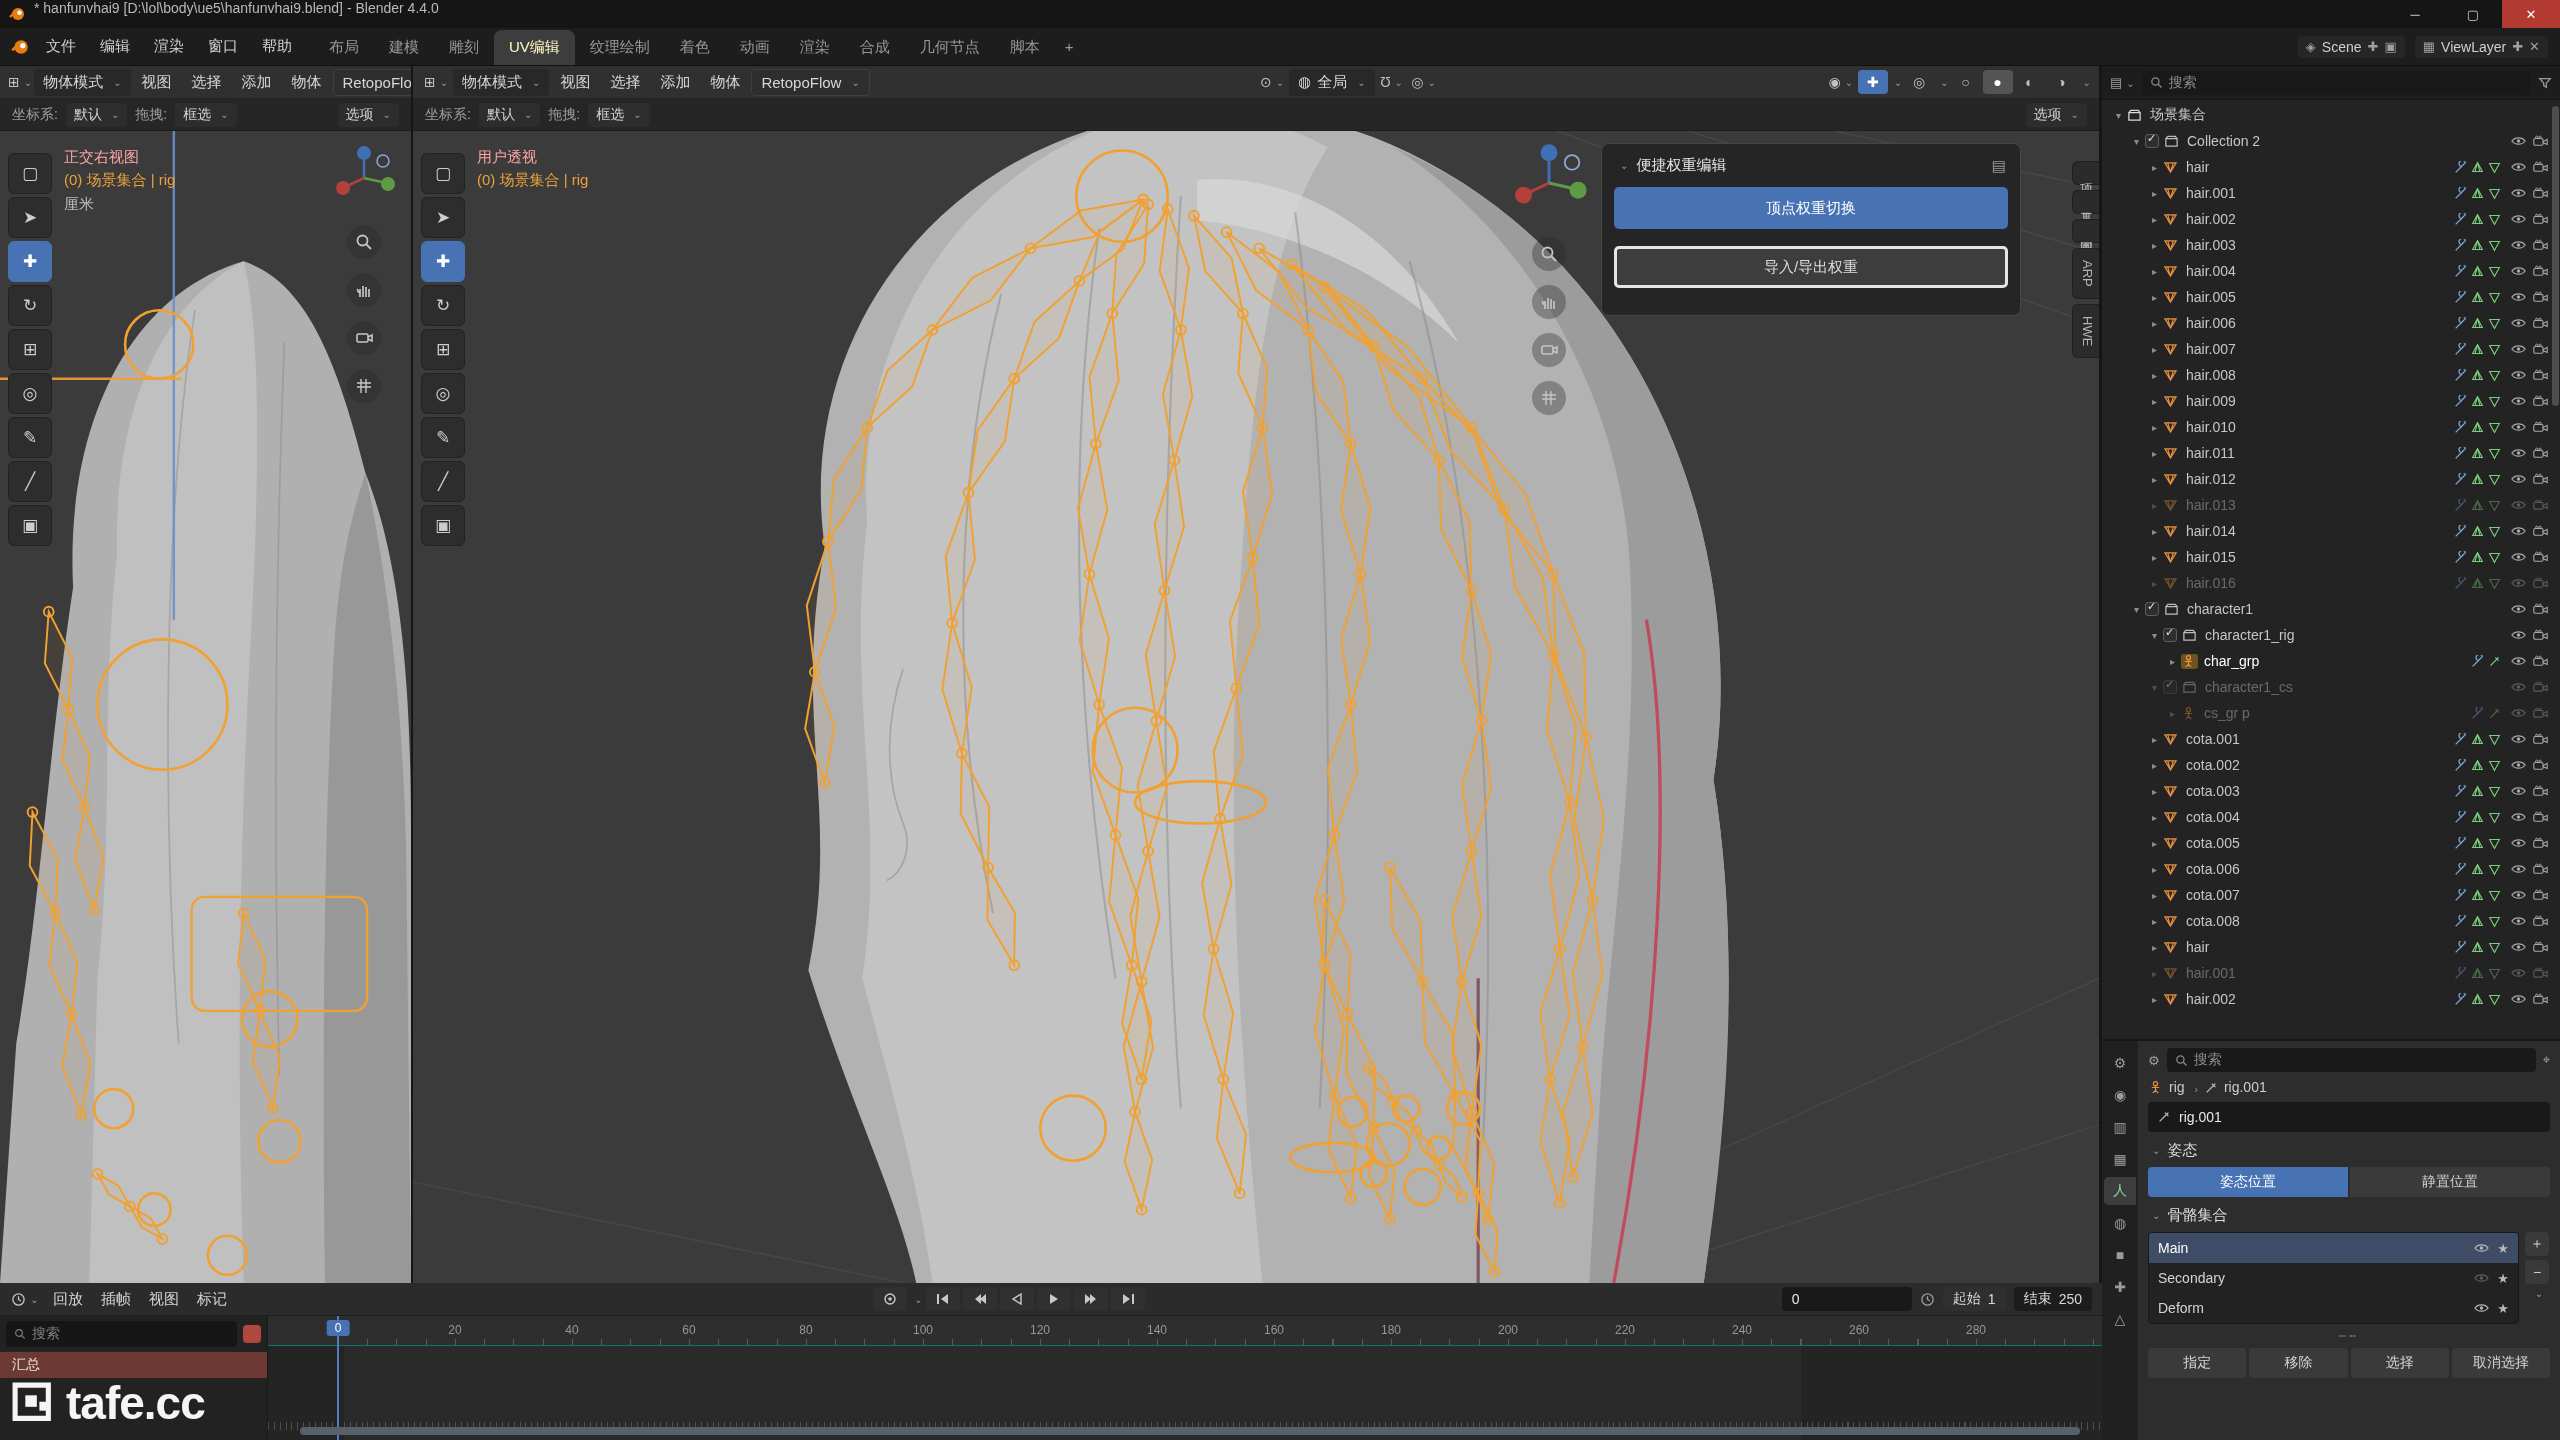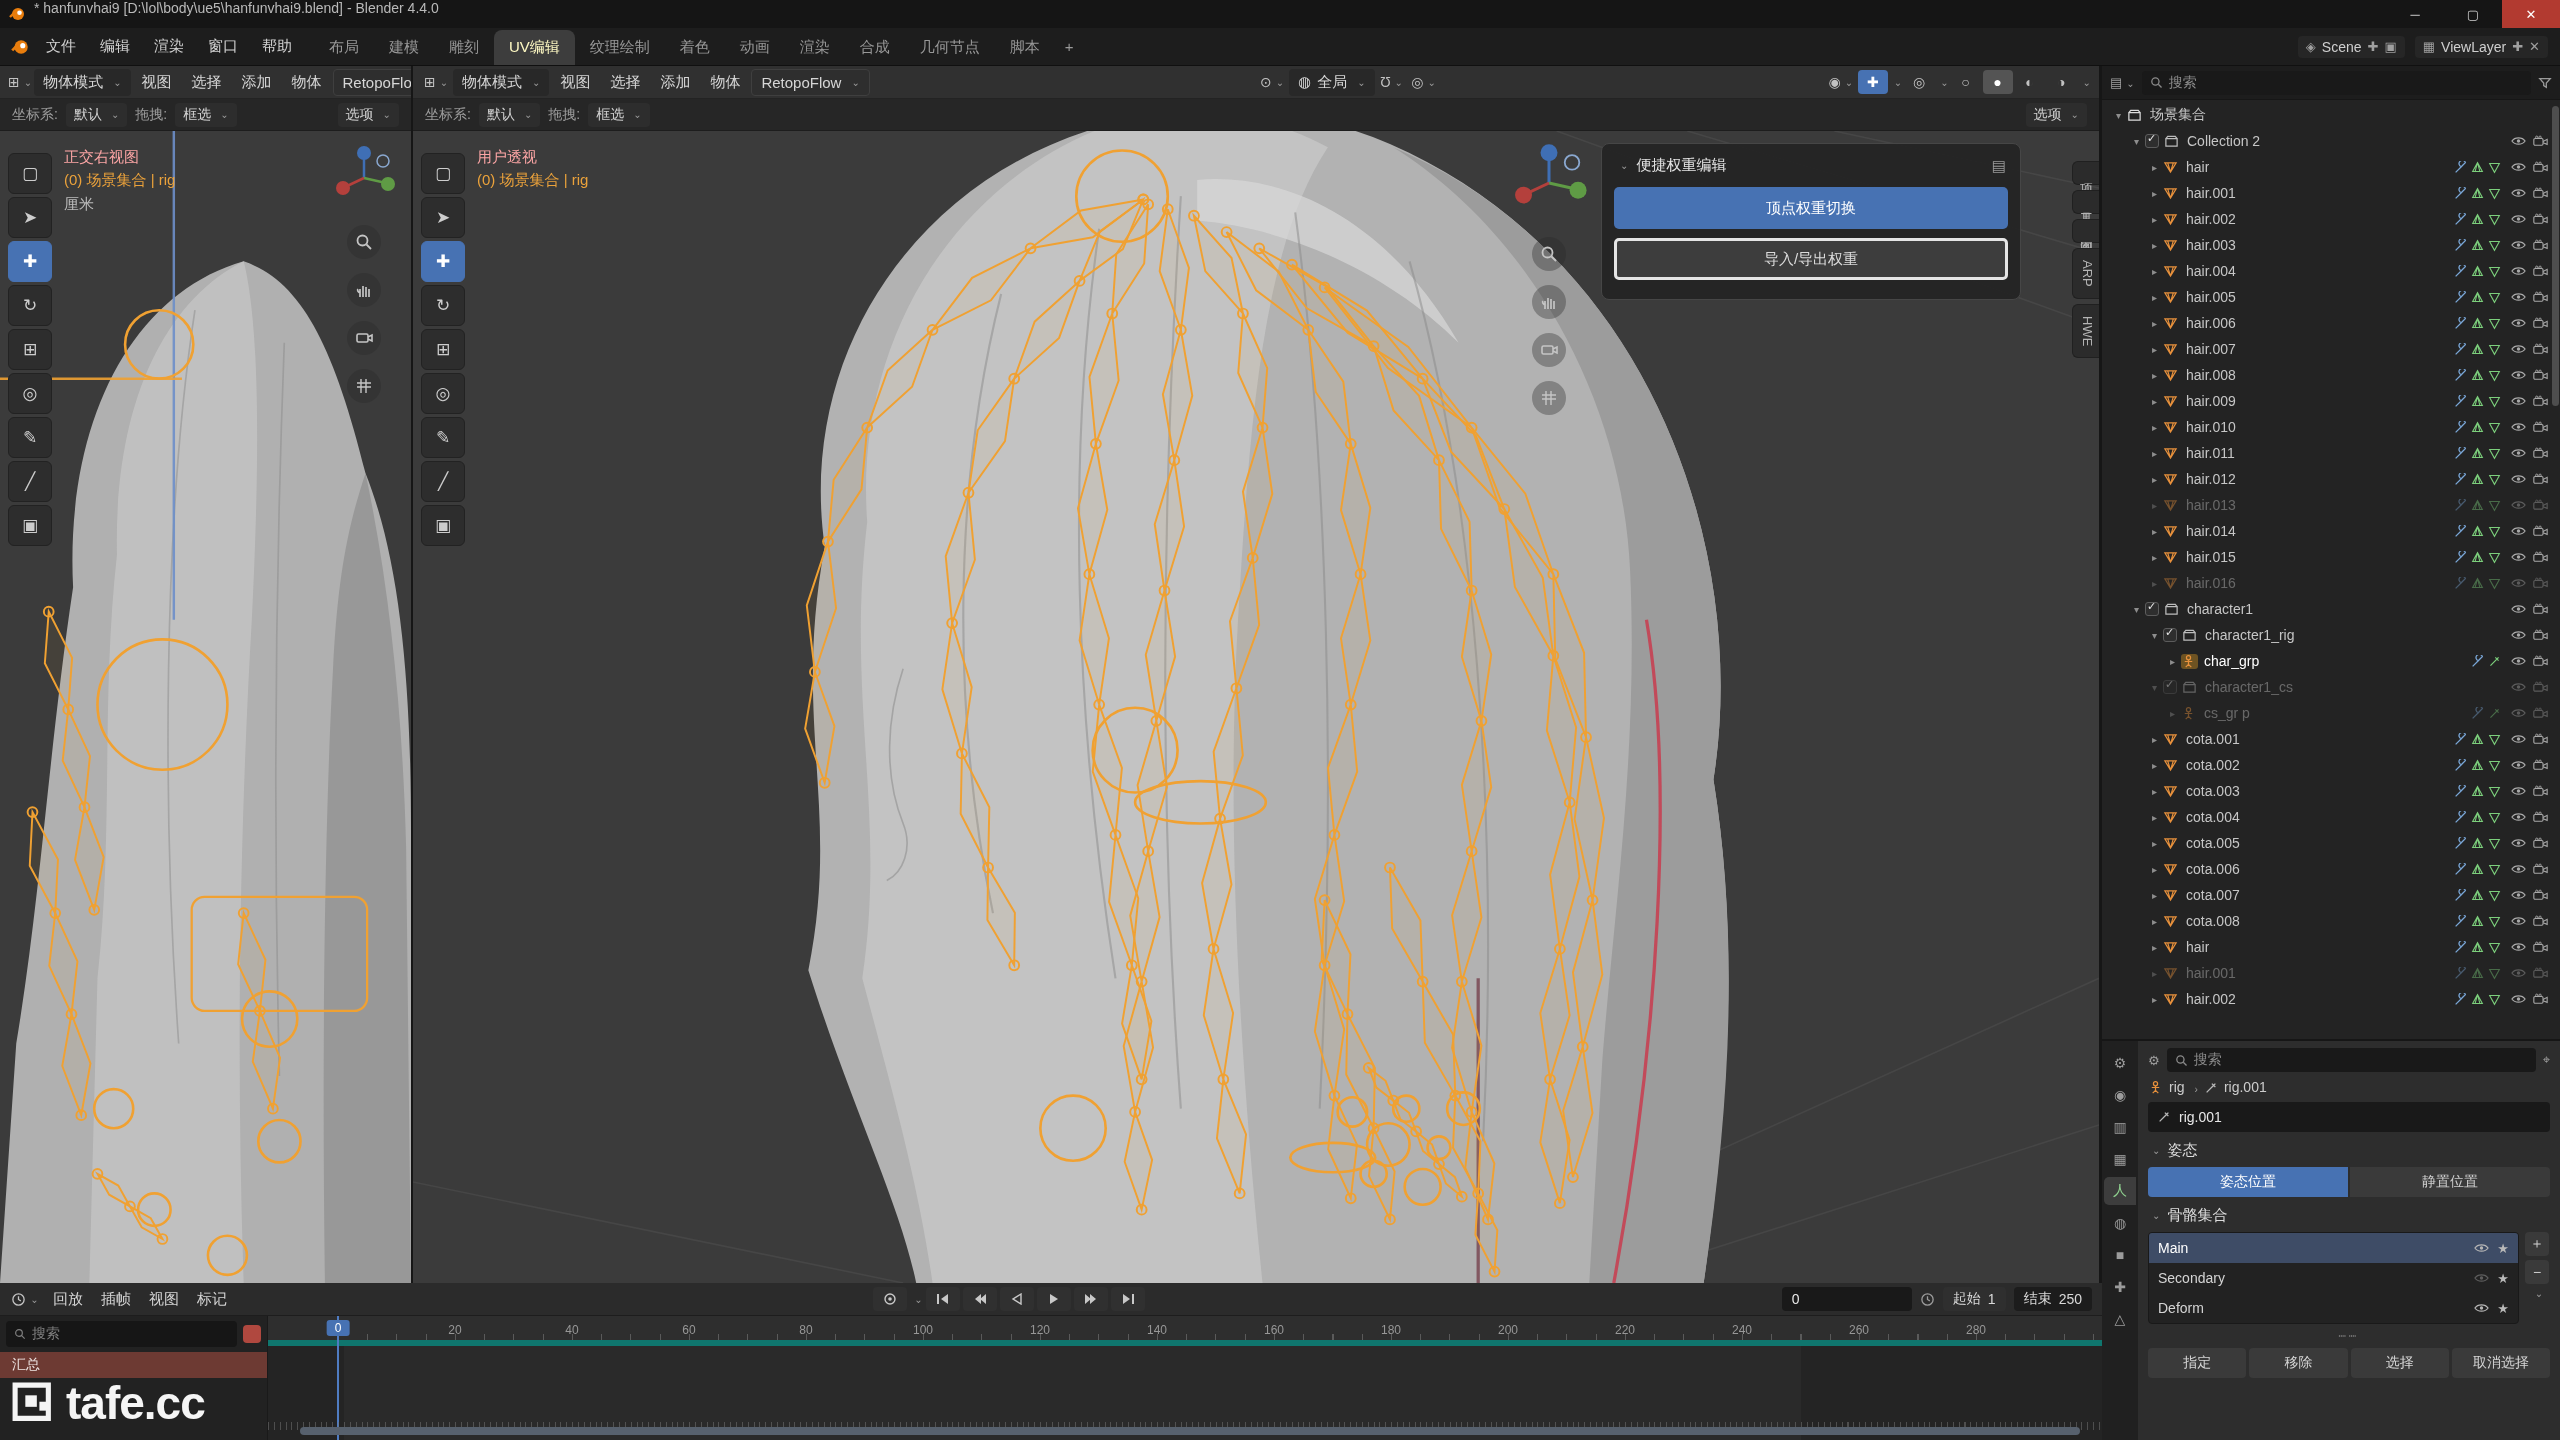--- a/index.html
+++ b/index.html
@@ -54,21 +54,21 @@
 .nav-cluster{position:absolute;display:flex;flex-direction:column;align-items:center;gap:14px}
 .nav-ic{width:34px;height:34px;border-radius:50%;display:flex;align-items:center;justify-content:center;color:#c5c5c5;background:rgba(40,40,40,.35)}
 .gizmo{position:relative}
 .side-tabs{position:absolute;right:0;top:30px;display:flex;flex-direction:column;gap:5px;z-index:5}
 .side-tab{writing-mode:vertical-rl;background:#2b2b2b;color:#b5b5b5;font-size:13px;padding:11px 4px;border-radius:6px 0 0 6px;border:1px solid #202020;border-right:none}
 
 
 #weight-panel{position:absolute;right:78px;top:12px;width:420px;background:rgba(36,36,36,.96);border:1px solid #464646;border-radius:8px;padding:10px 12px;z-index:6}
 .wp-header{display:flex;align-items:center;gap:8px;font-size:15px;color:#e6e6e6;margin:2px 2px 12px}
 .wp-menu{margin-left:auto;color:#9a9a9a}
-.wp-btn{height:42px;border-radius:5px;display:flex;align-items:center;justify-content:center;font-size:15px;margin-bottom:9px}
+.wp-btn{height:42px;border-radius:5px;display:flex;align-items:center;justify-content:center;font-size:15px;margin-bottom:17px}
 .wp-btn.primary{background:#4772b3;color:#fff}
 .wp-btn.secondary{background:#3d3d3d;color:#dcdcdc;border:3px solid #e5e5e5}
 
 
 #outliner{position:absolute;left:2102px;top:66px;width:458px;height:973px;background:#232323;overflow:hidden}
 .ol-head{height:34px;background:#1d1d1d;display:flex;align-items:center;gap:7px;padding:0 8px;border-bottom:1px solid #161616}
 .search-box{flex:1;height:24px;background:#191919;border-radius:4px;display:flex;align-items:center;gap:6px;padding:0 8px;color:#8a8a8a;font-size:14px}
 .ol-rows{position:absolute;top:36px;left:0;right:8px;bottom:0}
 .ol-row{display:flex;align-items:center;height:26px;font-size:14px;color:#c6c6c6;padding-right:4px}
 .ol-row.d0{padding-left:8px}.ol-row.d1{padding-left:26px}.ol-row.d2{padding-left:44px}.ol-row.d3{padding-left:62px}
@@ -127,21 +127,21 @@
 .frame-field{width:130px;height:24px;background:#191919;border-radius:4px;display:flex;align-items:center;padding:0 10px;color:#e8e8e8;font-size:14px}
 .range-field{height:24px;background:#2f2f2f;border-radius:4px;display:flex;align-items:center;gap:7px;padding:0 10px;font-size:14px;color:#d9d9d9}
 .range-field.dark{background:#1c1c1c}
 .tl-body{position:absolute;left:0;top:33px;right:0;bottom:0}
 .tl-channels{position:absolute;left:0;top:0;width:268px;bottom:0;background:#222;border-right:1px solid #1a1a1a}
 .ch-search{margin:5px 6px;height:26px;display:flex;align-items:center;gap:6px}
 .ch-input{flex:1;height:26px;background:#161616;border-radius:4px;display:flex;align-items:center;gap:6px;padding:0 8px;color:#7f7f7f;font-size:14px}
 .red-ic{width:18px;height:18px;background:#b0483f;border-radius:4px;flex:none}
 .ch-summary{height:26px;background:#6d3a33;display:flex;align-items:center;padding-left:12px;font-size:14px;color:#efe6e4}
 .tl-ruler-area{position:absolute;left:268px;top:0;right:0;bottom:0;background:#2a2a2a;overflow:hidden}
-.tl-ruler{position:absolute;left:0;top:0;right:0;height:30px;background:#2e2e2e;border-bottom:6px solid #0f766e;display:flex;padding-left:70px}
+.tl-ruler{position:absolute;left:0;top:0;right:0;height:30px;background:#2e2e2e;border-bottom:1px solid #0f766e;display:flex;padding-left:70px}
 .tl-ruler::after{content:"";position:absolute;left:70px;right:0;bottom:0;height:6px;background:repeating-linear-gradient(90deg,#5a5a5a 0 1px,transparent 1px 29.25px)}
 .tick{width:117px;flex:none;position:relative;height:100%}
 .tick span{position:absolute;left:0;top:7px;transform:translateX(-50%);font-size:12px;color:#979797}
 .tl-ruler-area::after{content:"";position:absolute;left:0;right:0;bottom:10px;height:8px;background:repeating-linear-gradient(90deg,rgba(120,120,120,.5) 0 1px,transparent 1px 5.85px)}
 .oor{position:absolute;top:0;bottom:0;background:rgba(0,0,0,.14)}
 .playhead{position:absolute;left:69px;top:0;bottom:0;width:2px;background:#4f7cc2}
 .ph-badge{position:absolute;left:1px;top:4px;transform:translateX(-50%);background:#4772b3;color:#fff;font-size:12px;padding:1px 8px;border-radius:3px}
 .watermark{position:absolute;left:10px;bottom:10px;display:flex;align-items:center;gap:10px;z-index:8}
 .watermark .wm-text{font-size:46px;font-weight:bold;color:#f5f5f5;letter-spacing:-1px}
 .hscroll{position:absolute;left:300px;bottom:5px;width:1780px;height:8px;background:#57616e;border-radius:4px;z-index:9}

